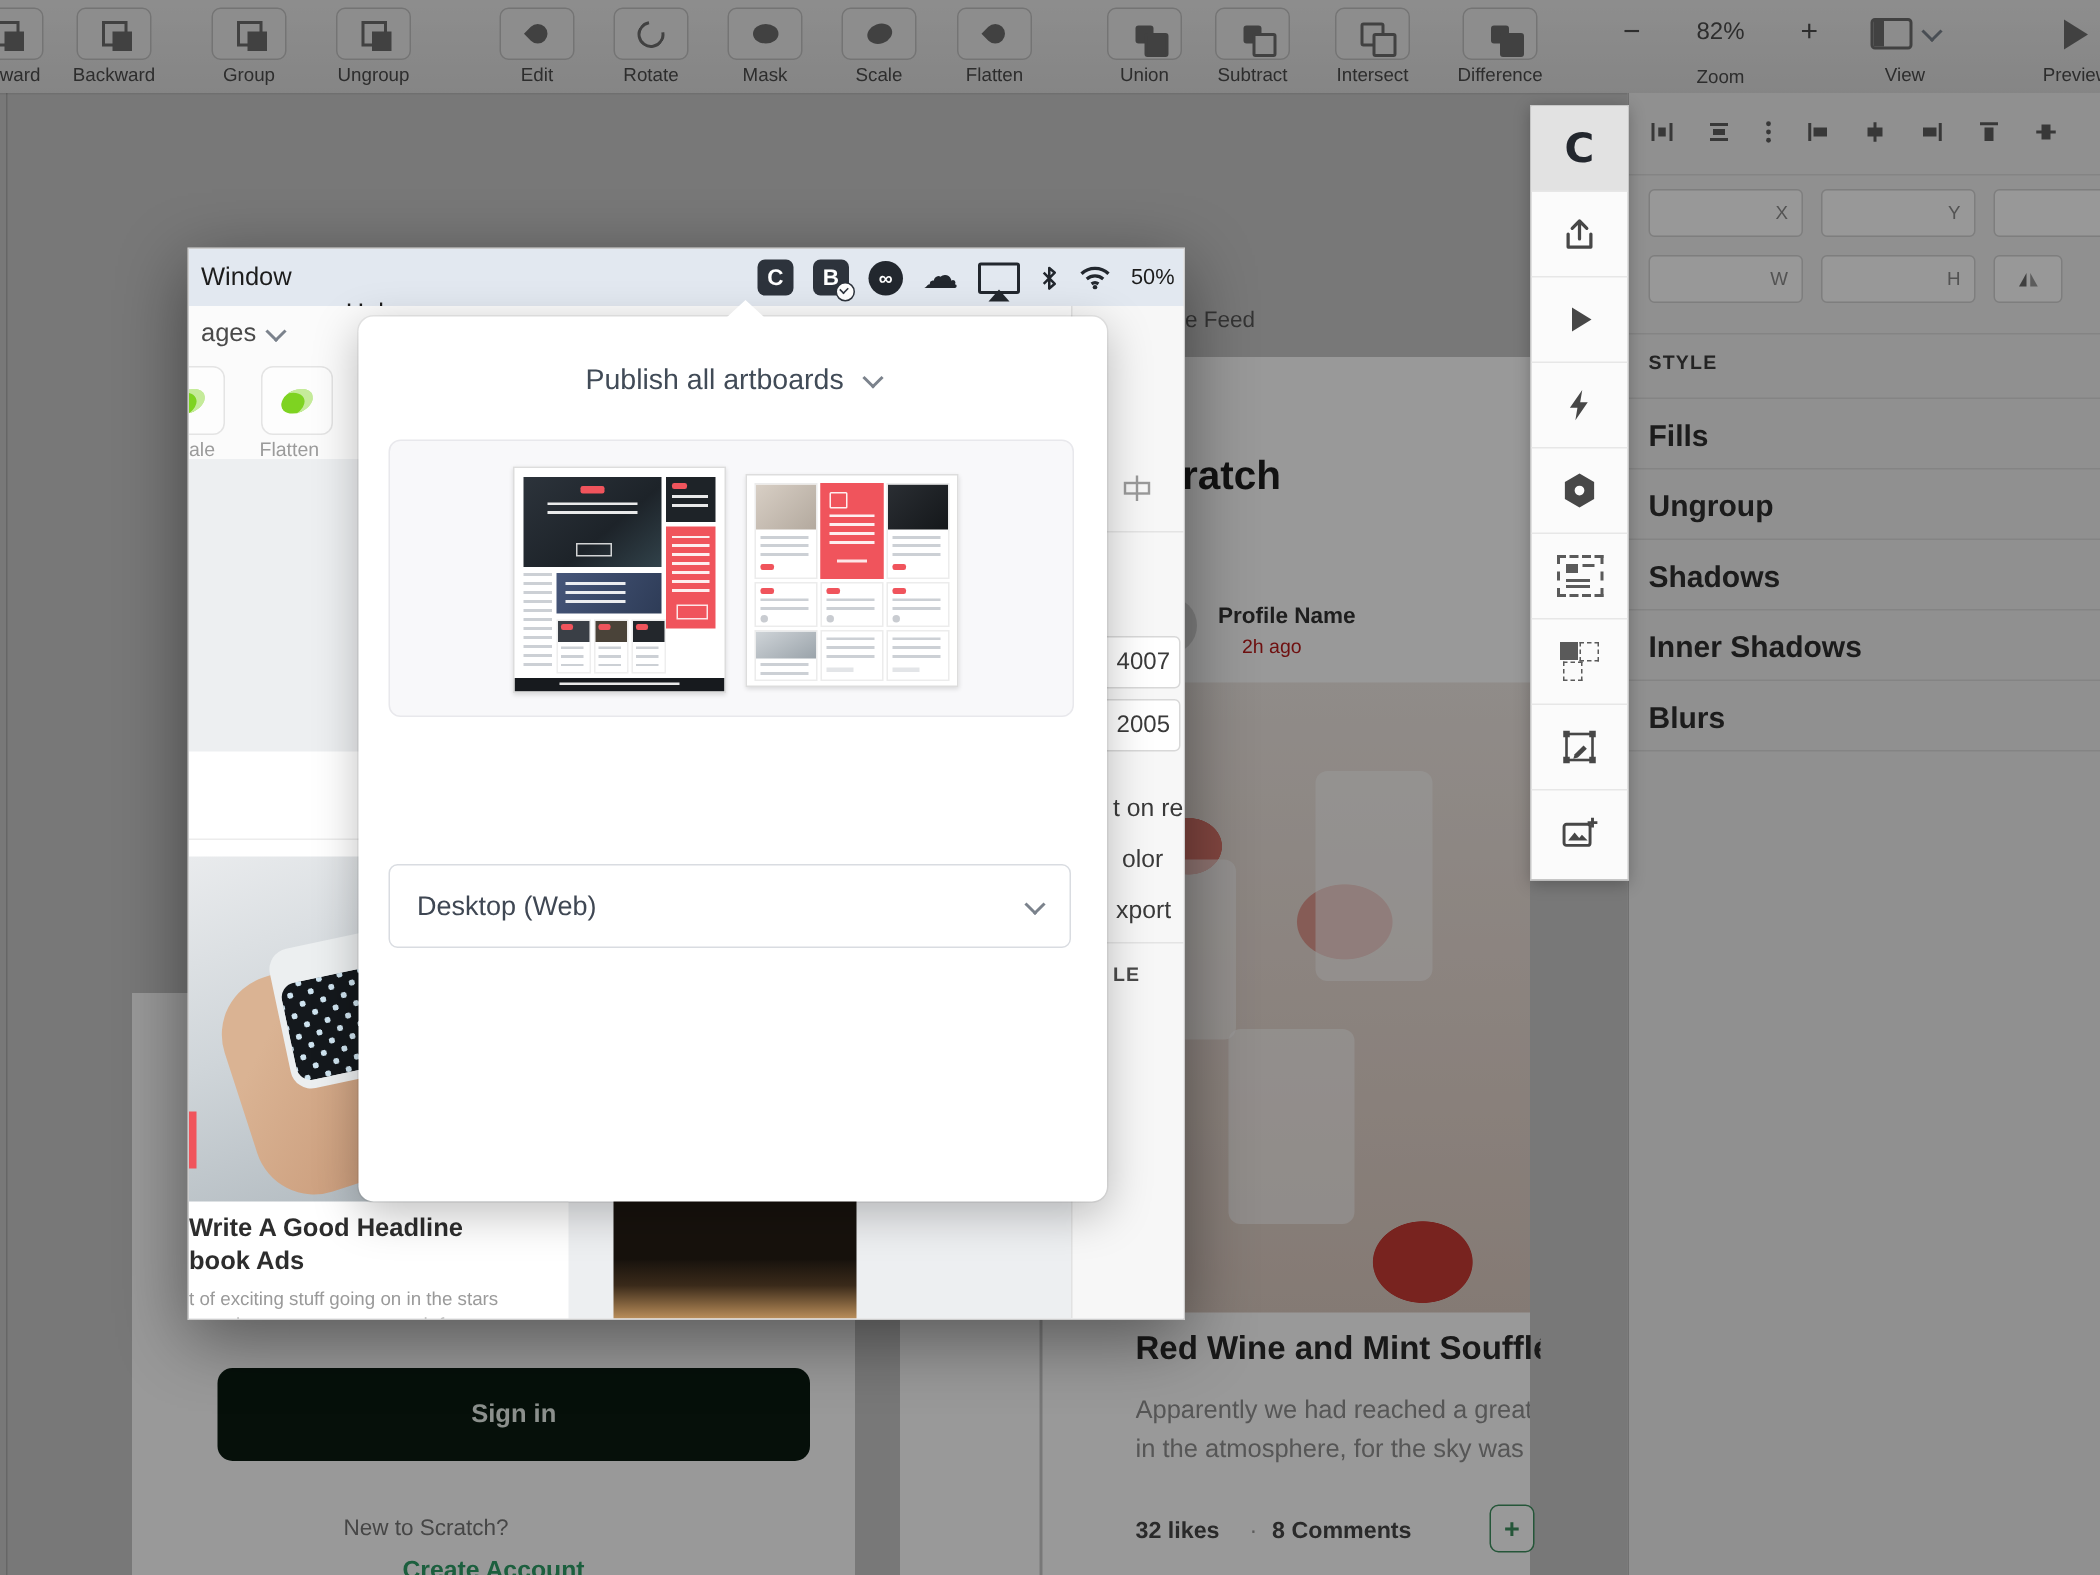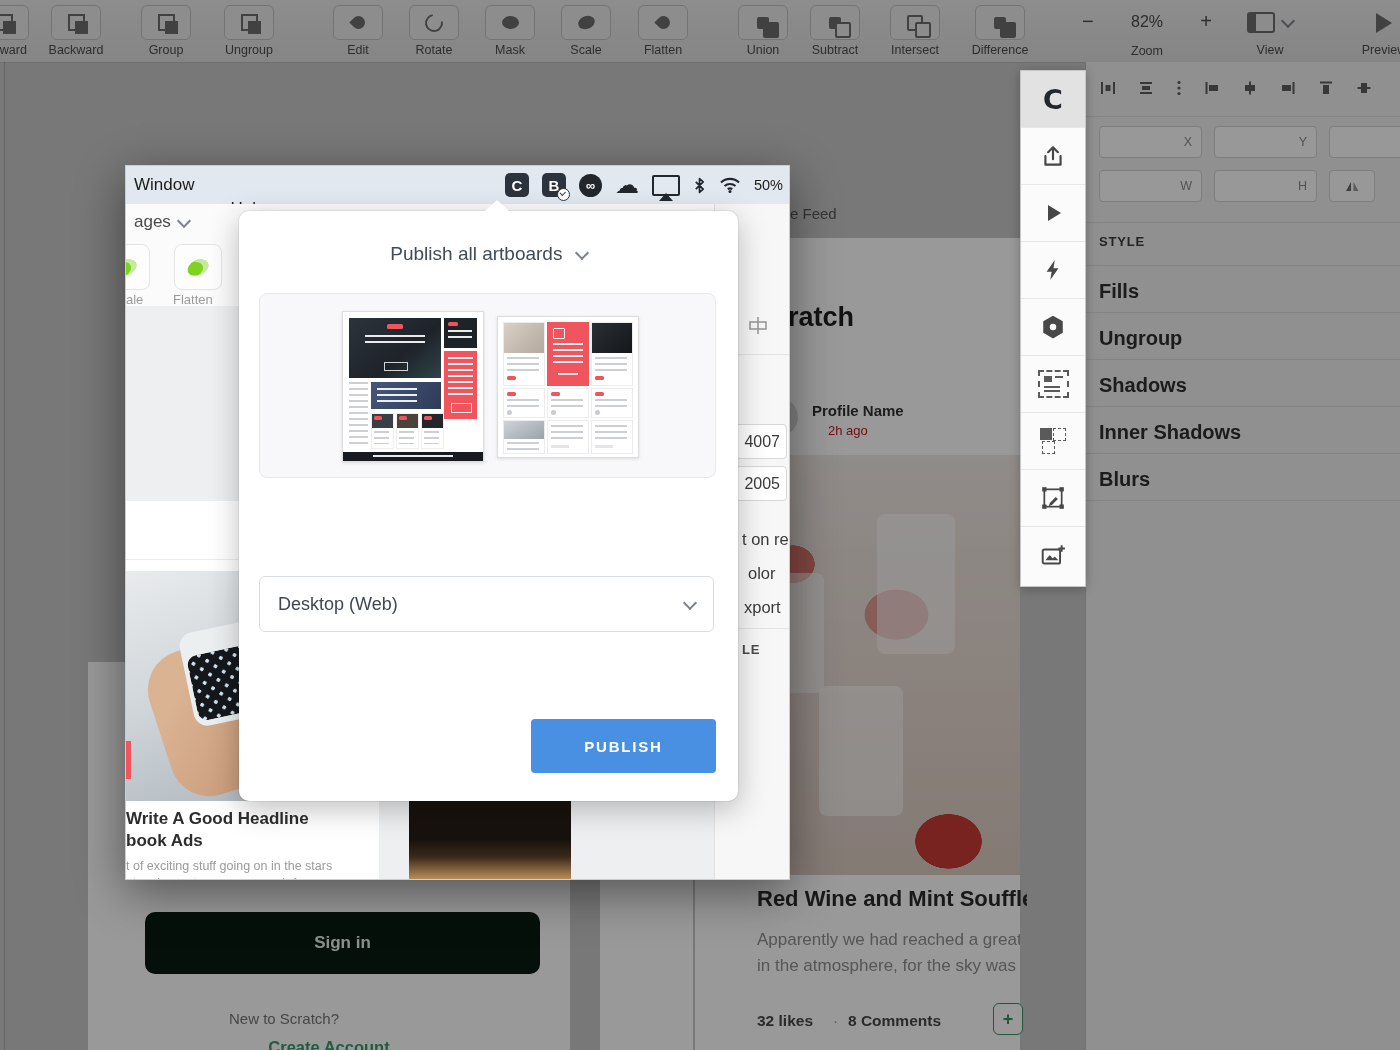--- a/index.html
+++ b/index.html
@@ -563,17 +563,16 @@
           </div>
         </div>
       </div>
 
 
       <div class="inp" style="top:365px;height:56px;">
         <span>Desktop (Web)</span>
         <span class="chev" style="margin-left:auto;margin-bottom:3px;"></span>
       </div>
 
-      <div class="pubbtn">PUBLISH</div>
     </div>
   </div>
 
 </div>
 
 </body></html>

